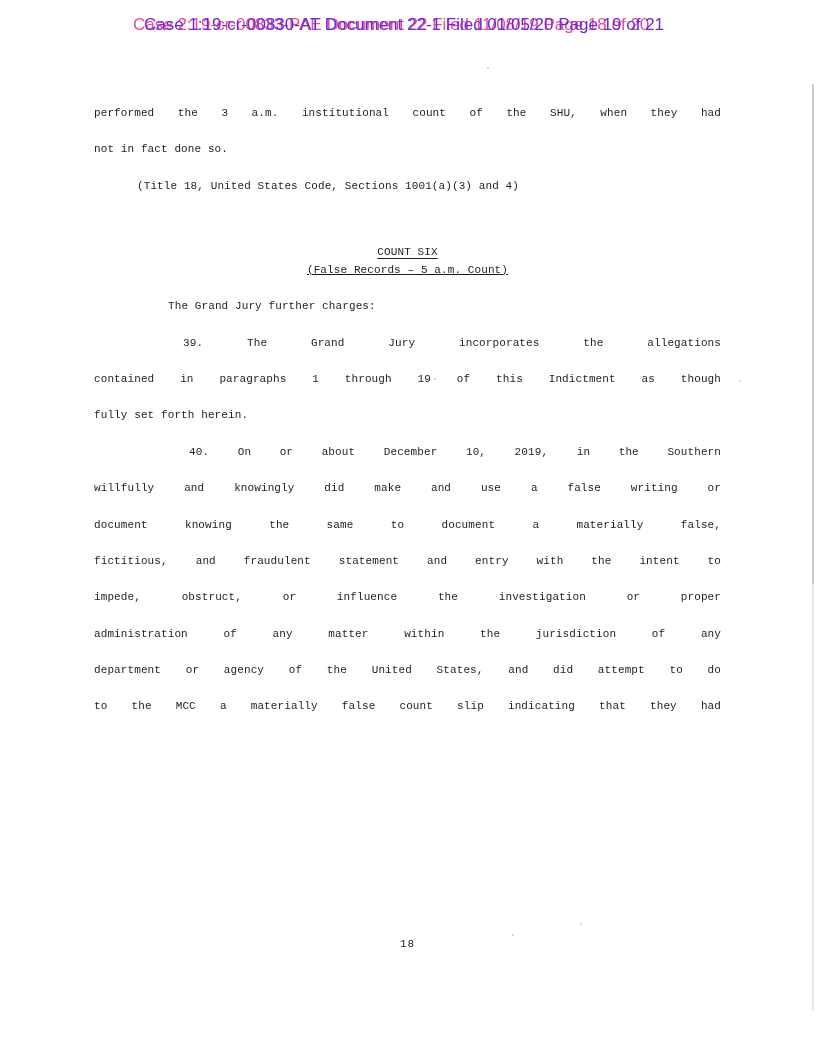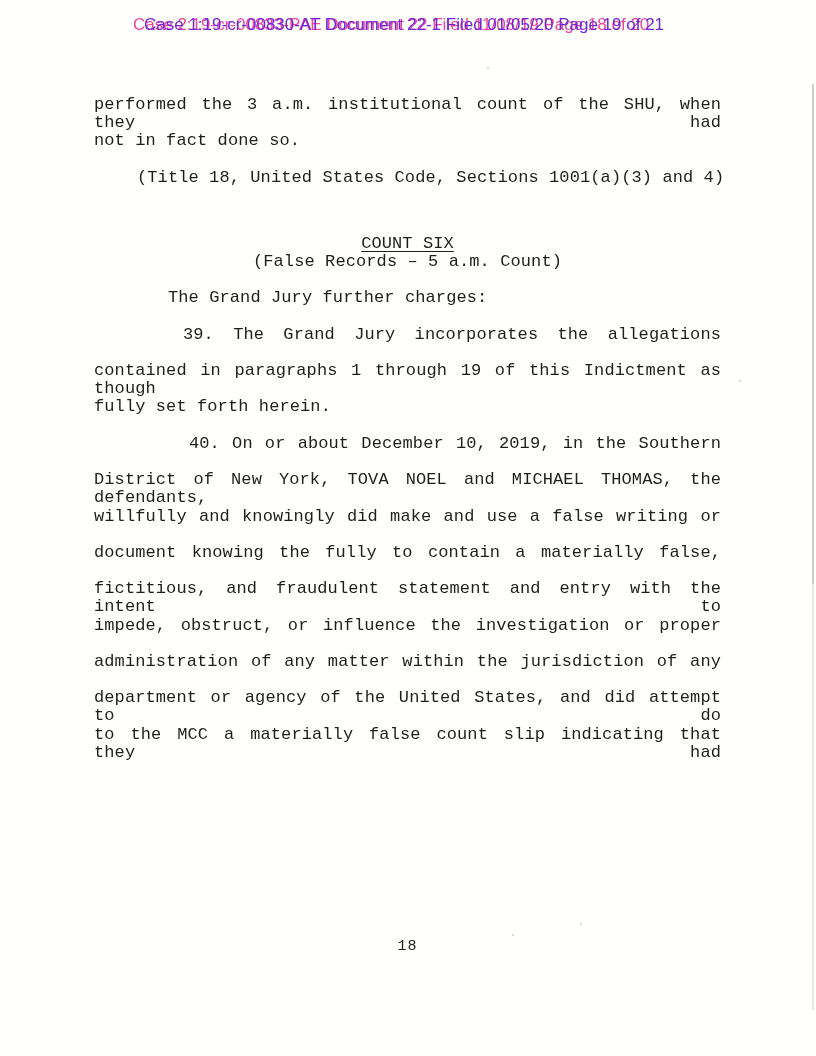--- a/index.html
+++ b/index.html
@@ -12,38 +12,38 @@
   
   .stamp {
     position:absolute; top:15px; white-space:nowrap;
     font-family:"Liberation Sans", sans-serif;
     font-size:17px; font-weight:400;
   }
   .stamp.s1 { left:133px; }
   .stamp.s2 { left:144px; }
   
   .body-text {
-    position:absolute; left:94px; top:96px; width:627px;
-    font-size:17px; letter-spacing:0.1px;
+    position:absolute; left:94px; top:104px; width:627px;
+    font-size:11px; letter-spacing:0.1px;
   }
   .line {
     height:18px; line-height:18px; margin-bottom:18.4px;
     white-space:nowrap;
   }
   .line.justify { white-space:normal; text-align:justify; text-align-last:justify; }
-  .line.center  { text-align:center; white-space:normal; }
+  .line.center  { text-align:center; white-space:normal;text-decoration:underline; }
   .line.underline { text-decoration:underline; text-underline-offset:3px; }
   .line.no-gap { margin-bottom:0;margin-top:48px; }
   .line.indent-sm  { padding-left:43px; }
   .line.indent-md  { padding-left:74px; }
   .line.indent-p39 { padding-left:89px; }
   .line.indent-p40 { padding-left:95px; }
   .page-number {
     position:absolute; left:94px; top:938px; width:627px;
-    text-align:center; font-size:15px; letter-spacing:1px;
+    text-align:center; font-size:11px; letter-spacing:1px;
   }
   
   .scan-line {
     position:absolute; left:812px; top:84px; width:2px; height:500px;
     background:#b9b9b9; opacity:0.75;
   }
   .scan-line.lower { top:584px; height:426px; opacity:0.35; }
   .speck { position:absolute; background:#9a9a9a; opacity:0.5; border-radius:50%; }
   .speck.a { left:487px; top:67px;  width:2px; height:2px; }
   .speck.b { left:434px; top:378px; width:2px; height:2px; }
@@ -65,23 +65,22 @@
       <div class="line justify">performed the 3 a.m. institutional count of the SHU, when they had</div>
       <div class="line">not in fact done so.</div>
       <div class="line indent-sm">(Title 18, United States Code, Sections 1001(a)(3) and 4)</div>
       <div class="line center underline no-gap">COUNT SIX</div>
       <div class="line center">(False Records – 5 a.m. Count)</div>
       <div class="line indent-md">The Grand Jury further charges:</div>
       <div class="line indent-p39 justify">39. The Grand Jury incorporates the allegations</div>
       <div class="line justify">contained in paragraphs 1 through 19 of this Indictment as though</div>
       <div class="line">fully set forth herein.</div>
       <div class="line indent-p40 justify">40. On or about December 10, 2019, in the Southern</div>
-      <div class="line justify">District of New York, TOVA NOEL and MICHAEL THOMAS, the defendants,</div>
       <div class="line justify">willfully and knowingly did make and use a false writing or</div>
-      <div class="line justify">document knowing the fully to contain a materially false,</div>
+      <div class="line justify">document knowing the same to document a materially false,</div>
       <div class="line justify">fictitious, and fraudulent statement and entry with the intent to</div>
       <div class="line justify">impede, obstruct, or influence the investigation or proper</div>
       <div class="line justify">administration of any matter within the jurisdiction of any</div>
       <div class="line justify">department or agency of the United States, and did attempt to do</div>
       <div class="line justify">to the MCC a materially false count slip indicating that they had</div>
     </div>
 
   <div class="page-number">18</div>
 
   <div class="scan-line"></div>

